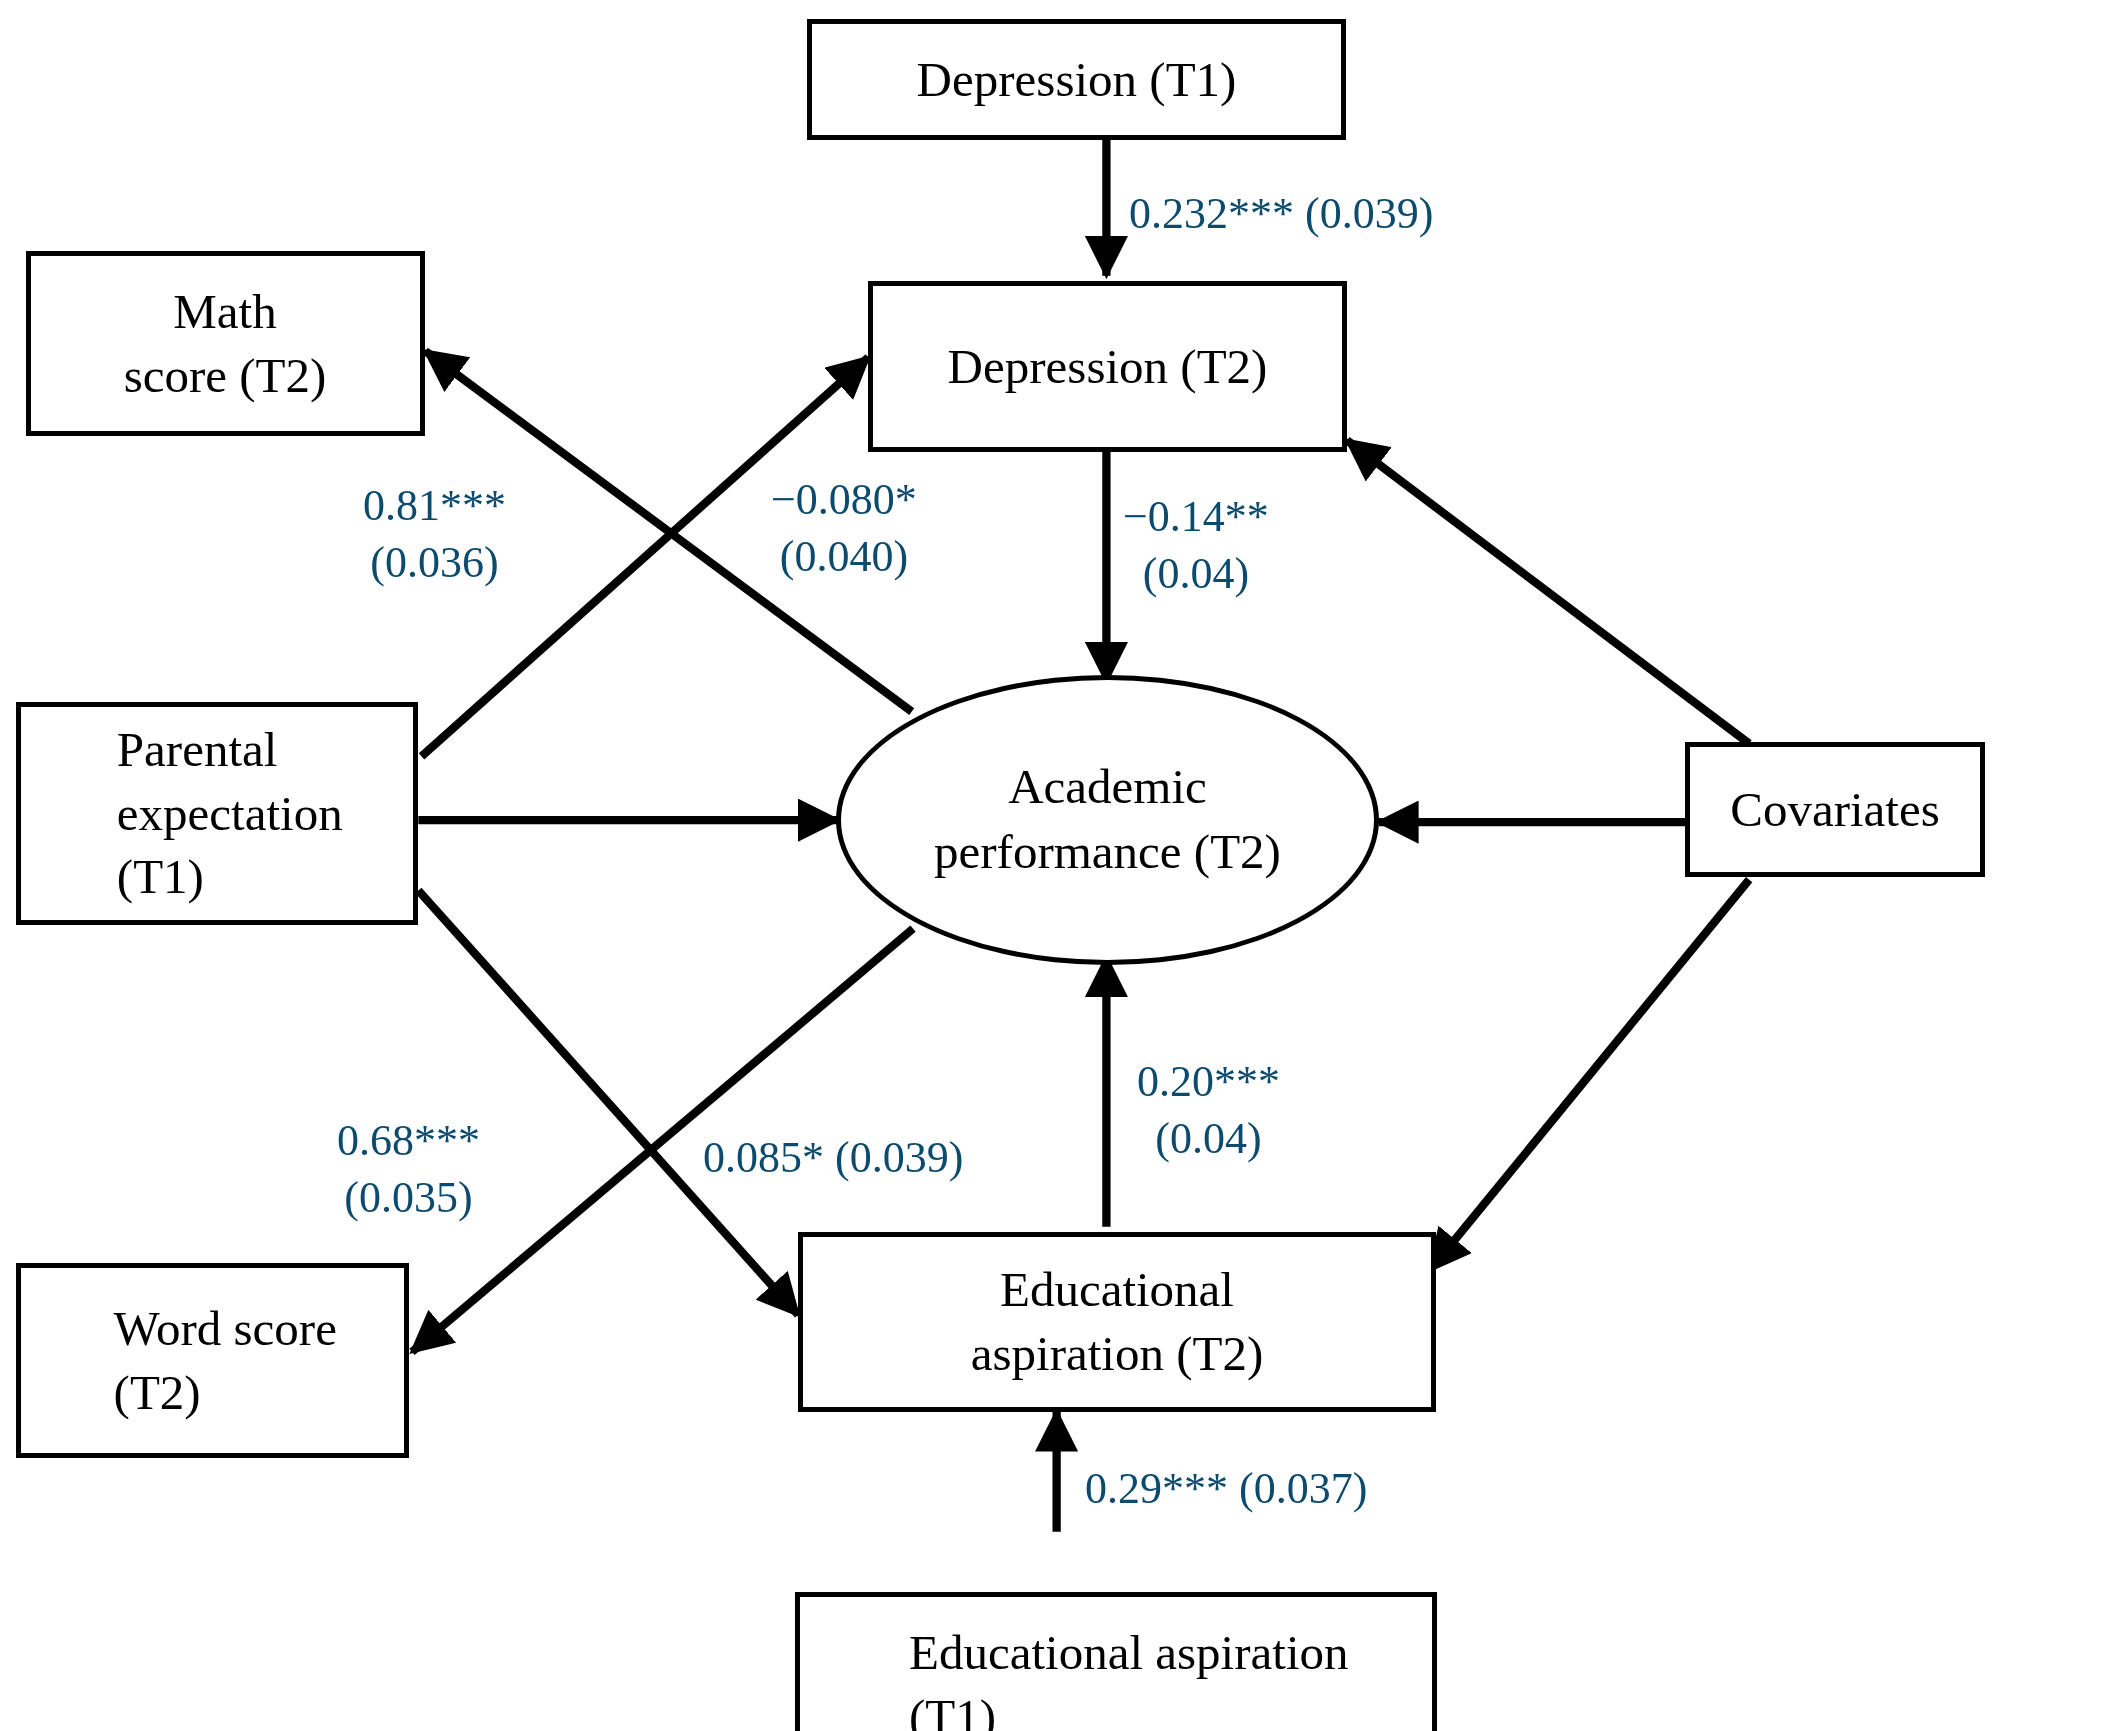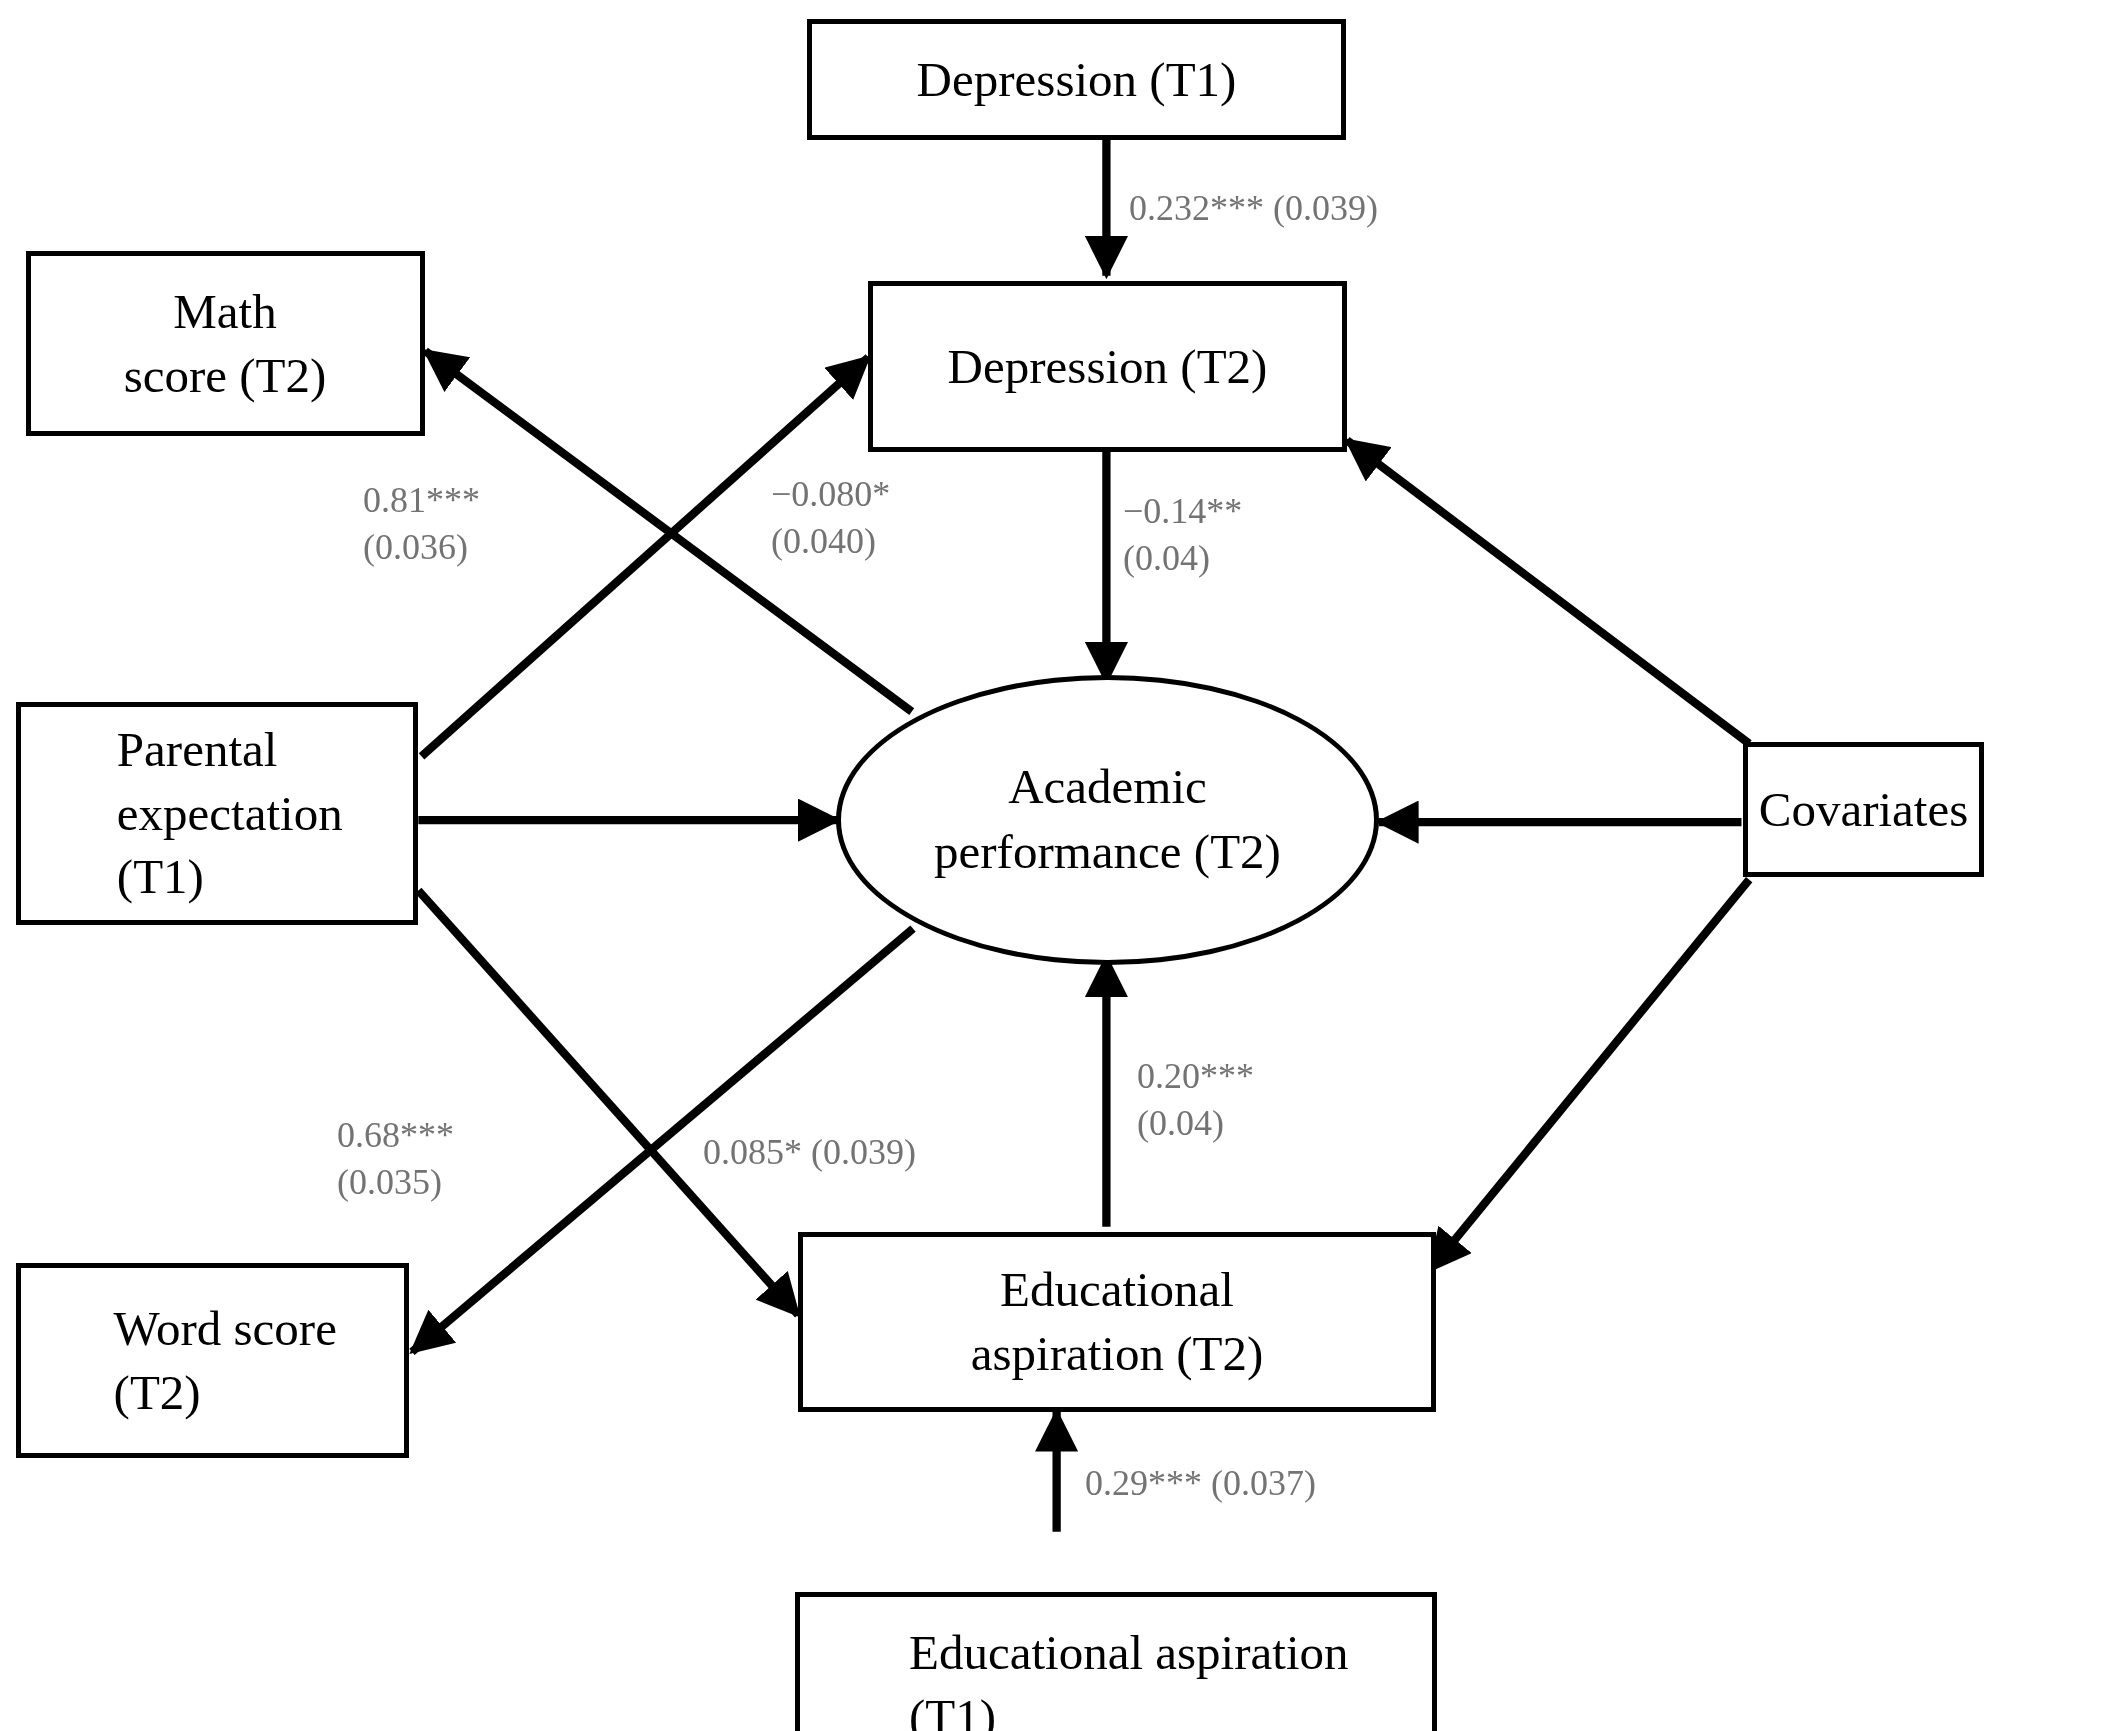--- a/index.html
+++ b/index.html
@@ -42,26 +42,27 @@
     justify-content:center;
     align-items:center;
     text-align:center;
     font-size:49px;
     line-height:1.32;
     z-index:3;
   }
 
   .edge-label{
     position:absolute;
-    font-size:36px;
+    font-size:44px;
     line-height:1.30;
     white-space:pre-line;
-    color:#737373;
+    color:#0c4a6e;
     z-index:4;
     background:transparent;
+    text-align:center;
   }
 </style>
 </head>
 <body>
 
 <div id="stage">
 
   <svg id="wires" viewBox="0 0 3319 2712">
     <defs>
       <marker id="ah" viewBox="0 0 10 10" refX="9.2" refY="5" markerWidth="5.2" markerHeight="5.2" orient="auto-start-reverse">
@@ -128,21 +129,21 @@
   <div class="node center-txt" style="left:798px;top:1232px;width:638px;height:180px;">
     <span class="ln">Educational
 aspiration (T2)</span>
   </div>
 
   <div class="node left-txt" style="left:795px;top:1592px;width:642px;height:185px;">
     <span class="ln">Educational aspiration
 (T1)</span>
   </div>
 
-  <div class="node center-txt" style="left:1743px;top:742px;width:241px;height:135px;">
+  <div class="node center-txt" style="left:1685px;top:742px;width:300px;height:135px;">
     <span class="ln">Covariates</span>
   </div>
 
   <div class="edge-label" style="left:1129px;top:185px;">0.232*** (0.039)</div>
 
   <div class="edge-label" style="left:363px;top:477px;">0.81***
 (0.036)</div>
 
   <div class="edge-label" style="left:771px;top:471px;">−0.080*
 (0.040)</div>

